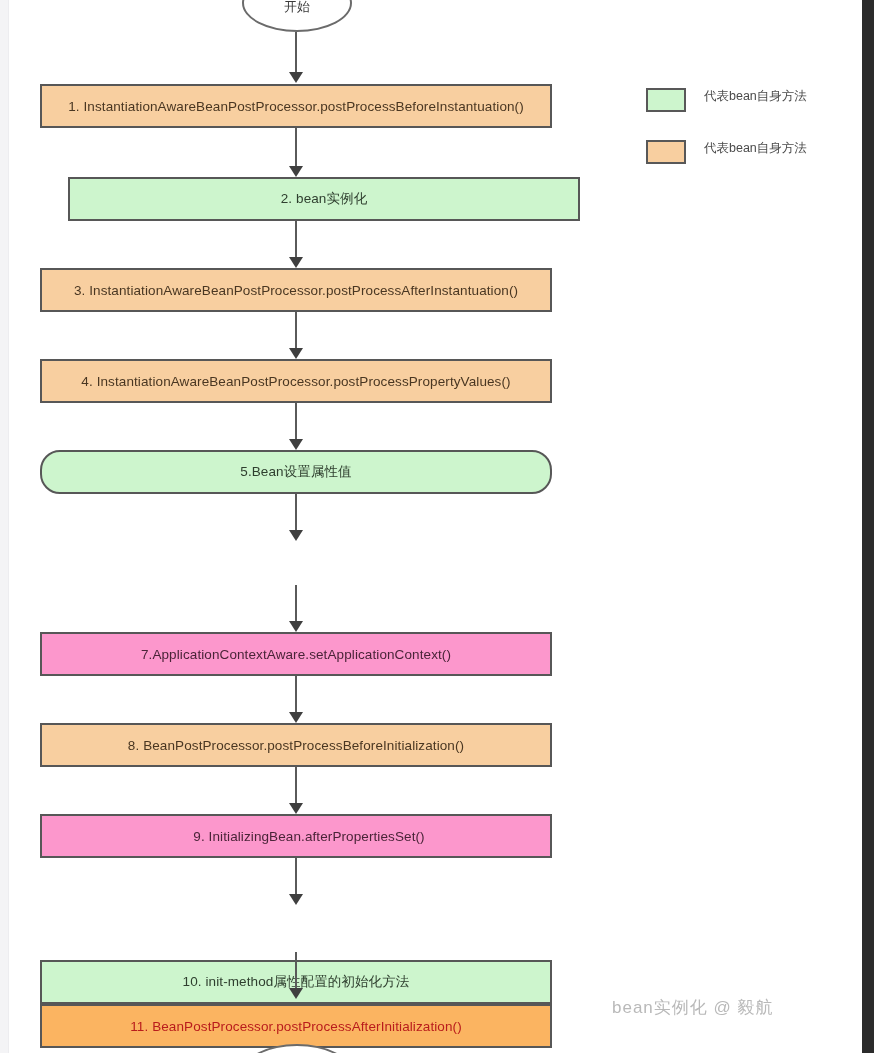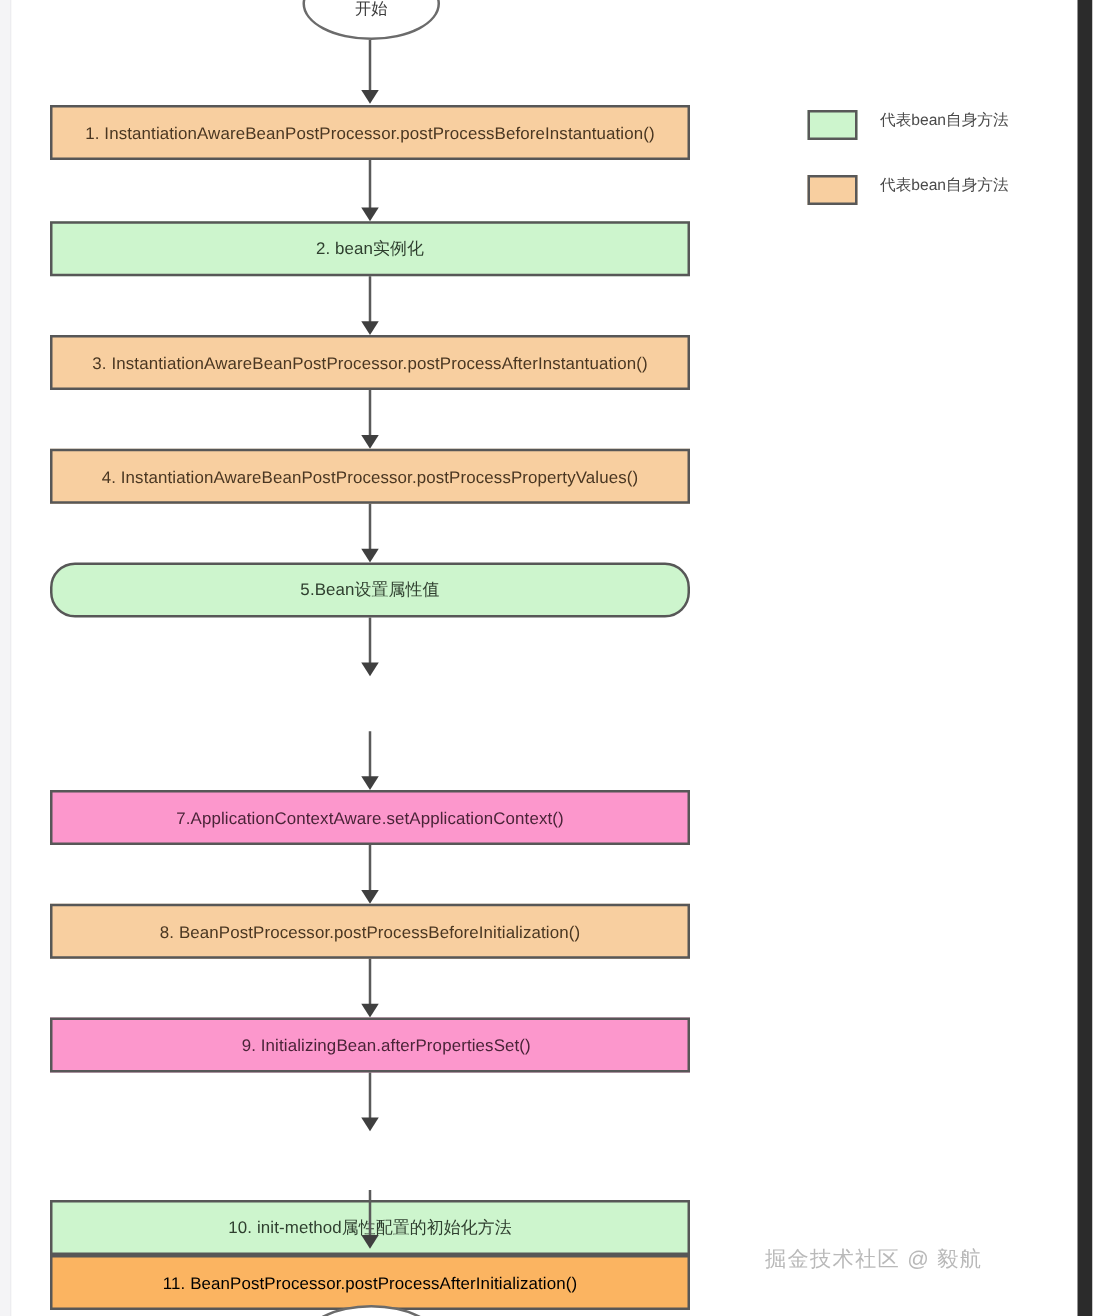--- a/index.html
+++ b/index.html
@@ -78,21 +78,21 @@
     justify-content: center;
     text-align: center;
     font-size: 13.5px;
     color: #3d3125;
     letter-spacing: 0.1px;
     padding: 0 8px;
   }
   .node.green  { background: #cdf5cd; color: #2f3f2f; }
   .node.pink   { background: #fc97cc; color: #4a2438; }
   .node.orange { background: #f8cfa0; color: #4a3722; }
-  .node.orange-deep { background: #fbb461; color: #000000; }
+  .node.orange-deep { background: #fbb461; color: #b91c1c; }
 
   
   .connector {
     position: absolute;
     left: 255px;
     width: 2px;
     background: #5a5a5a;
   }
   .arrowhead {
     position: absolute;
@@ -161,21 +161,21 @@
 
     <div class="connector" style="top:32px;  height:40px;"></div>
     <div class="arrowhead" style="top:72px;"></div>
 
     <div class="node orange" style="top:84px;">
       <span>1. InstantiationAwareBeanPostProcessor.postProcessBeforeInstantuation()</span>
     </div>
     <div class="connector" style="top:128px; height:40px;"></div>
     <div class="arrowhead" style="top:166px;"></div>
 
-    <div class="node green" style="top:177px;">
+    <div class="node green" style="top:177px;margin-left:28px;">
       <span>2. bean实例化</span>
     </div>
     <div class="connector" style="top:221px; height:40px;"></div>
     <div class="arrowhead" style="top:257px;"></div>
 
     <div class="node orange" style="top:268px;">
       <span>3. InstantiationAwareBeanPostProcessor.postProcessAfterInstantuation()</span>
     </div>
     <div class="connector" style="top:312px; height:38px;"></div>
     <div class="arrowhead" style="top:348px;"></div>
@@ -235,15 +235,15 @@
     </div>
 
 
     <div class="legend-row">
       <div class="legend-swatch orange"></div>
       <div class="legend-text">代表bean自身方法</div>
     </div>
 
   </div>
 
-  <div id="watermark">掘金技术社区 @ 毅航</div>
+  <div id="watermark">bean实例化 @ 毅航</div>
 
 </div>
 
 </body></html>

